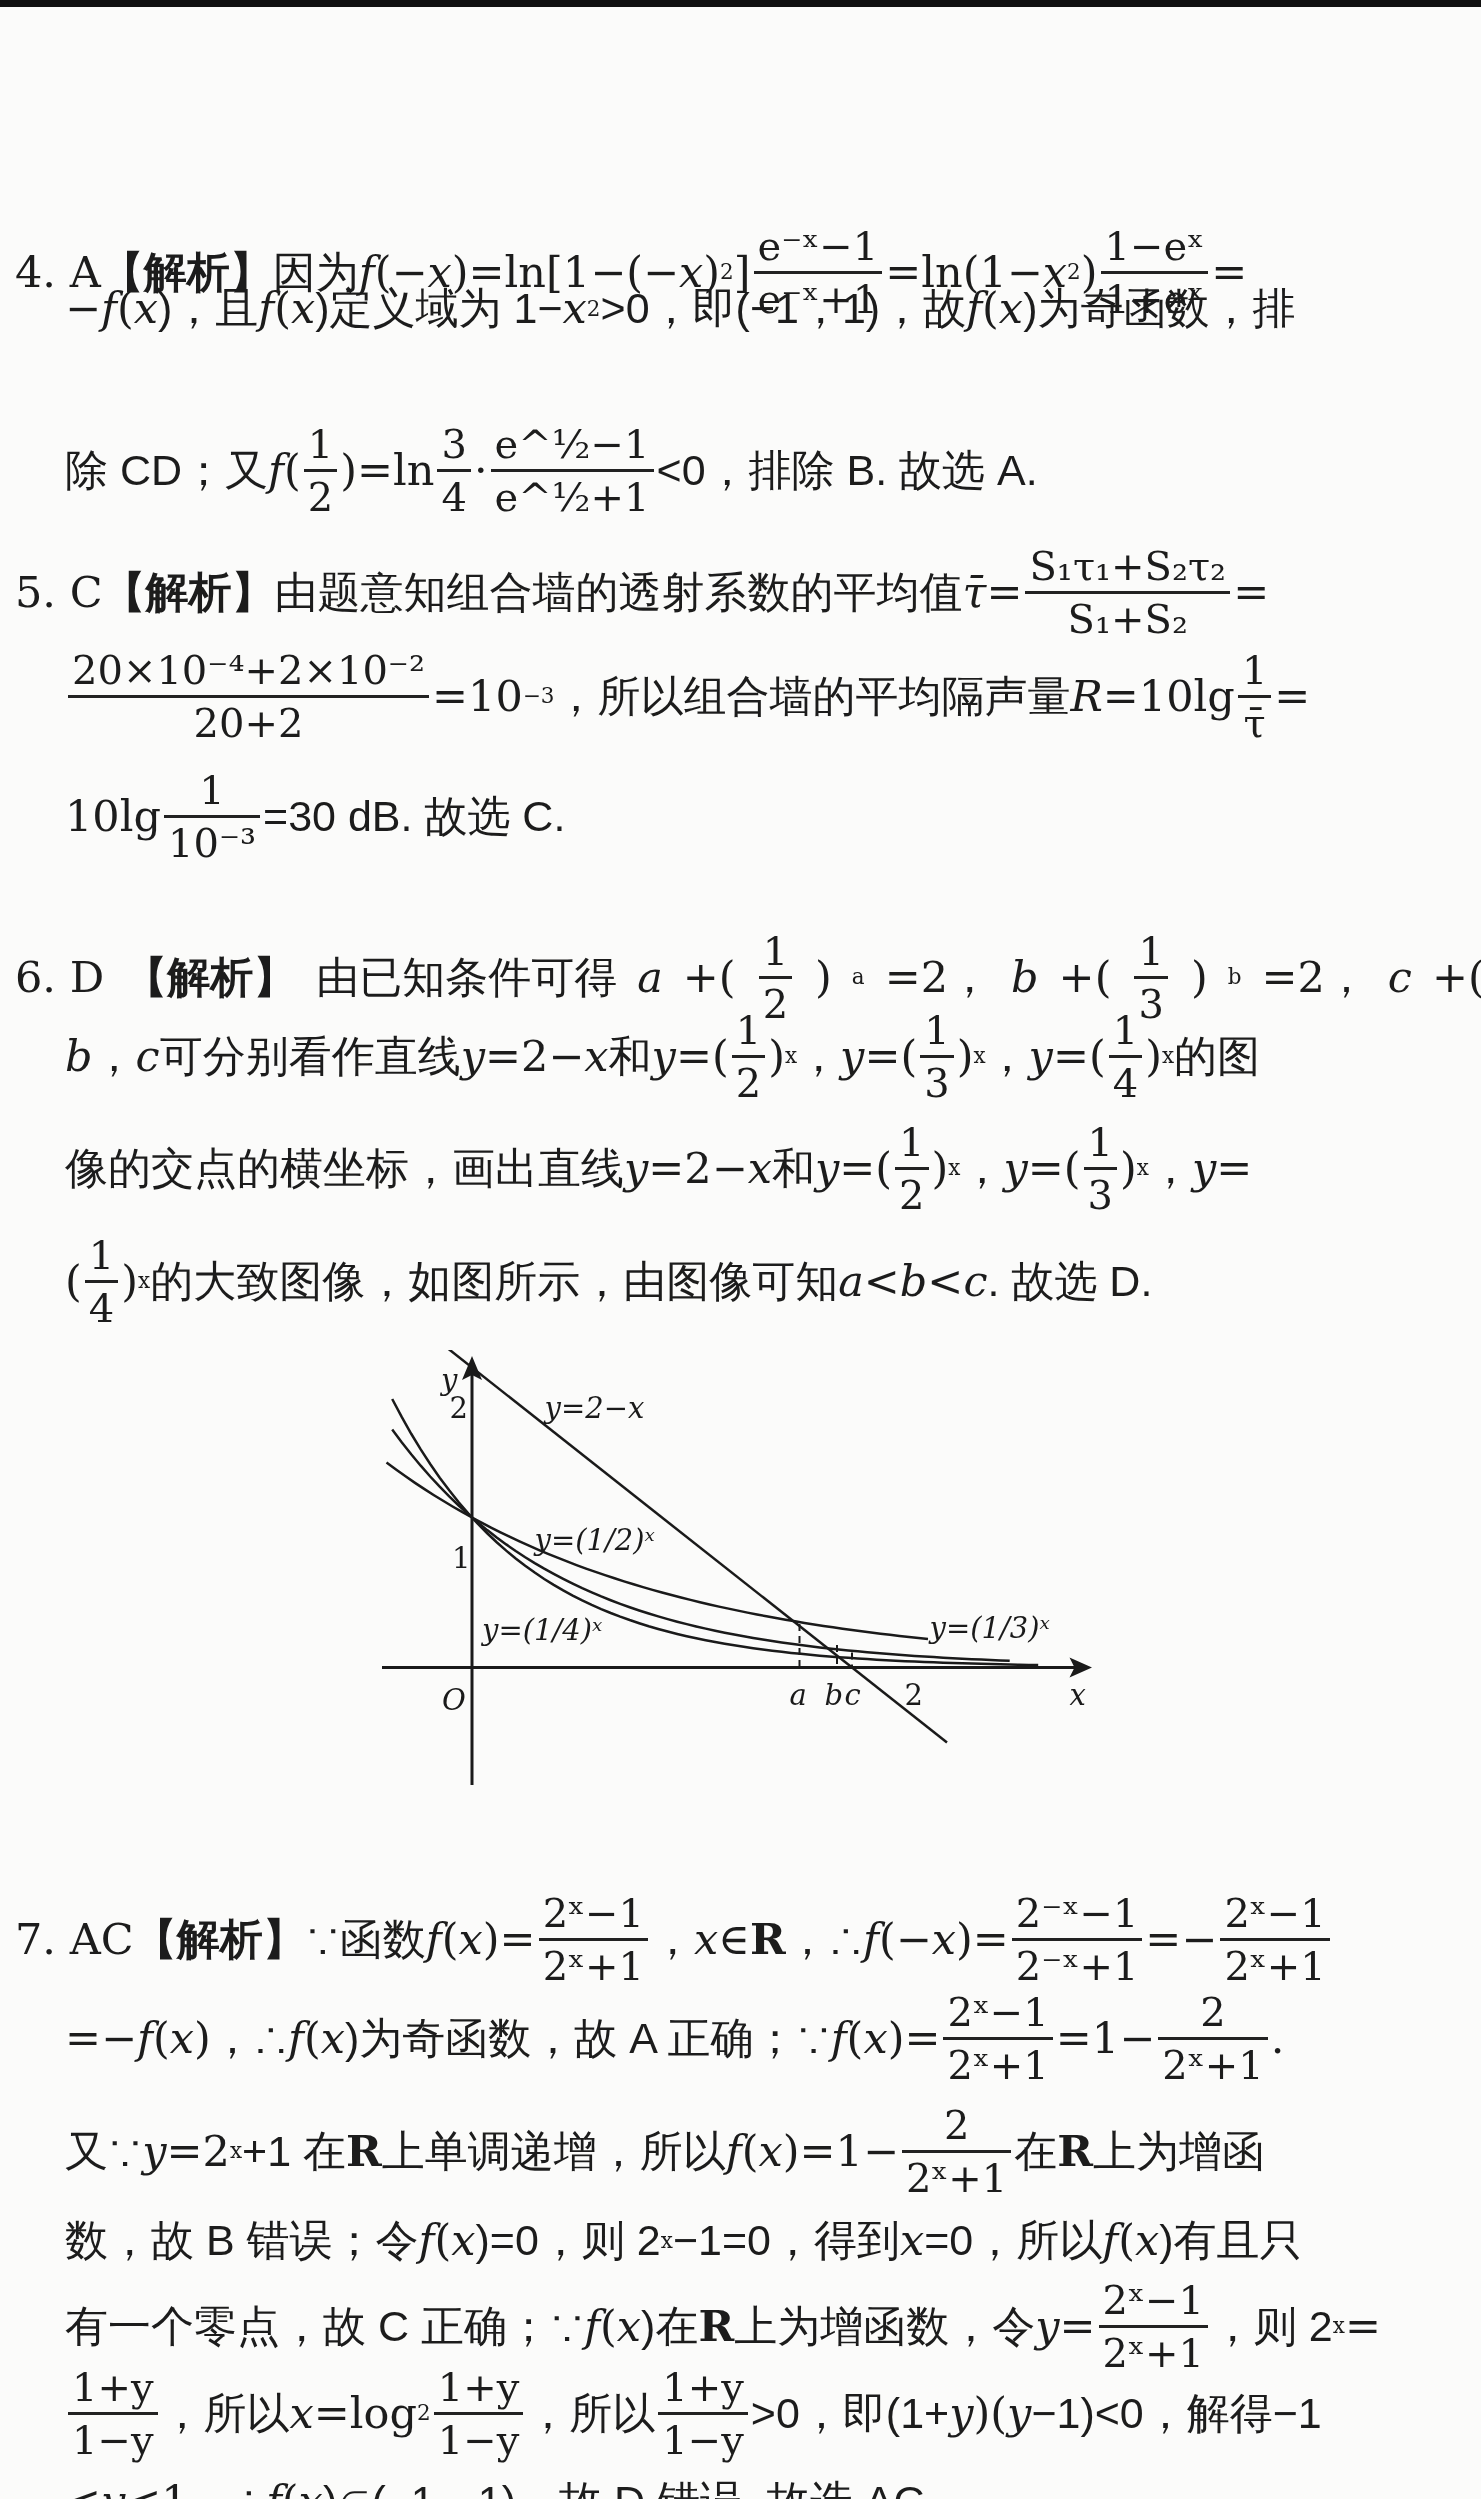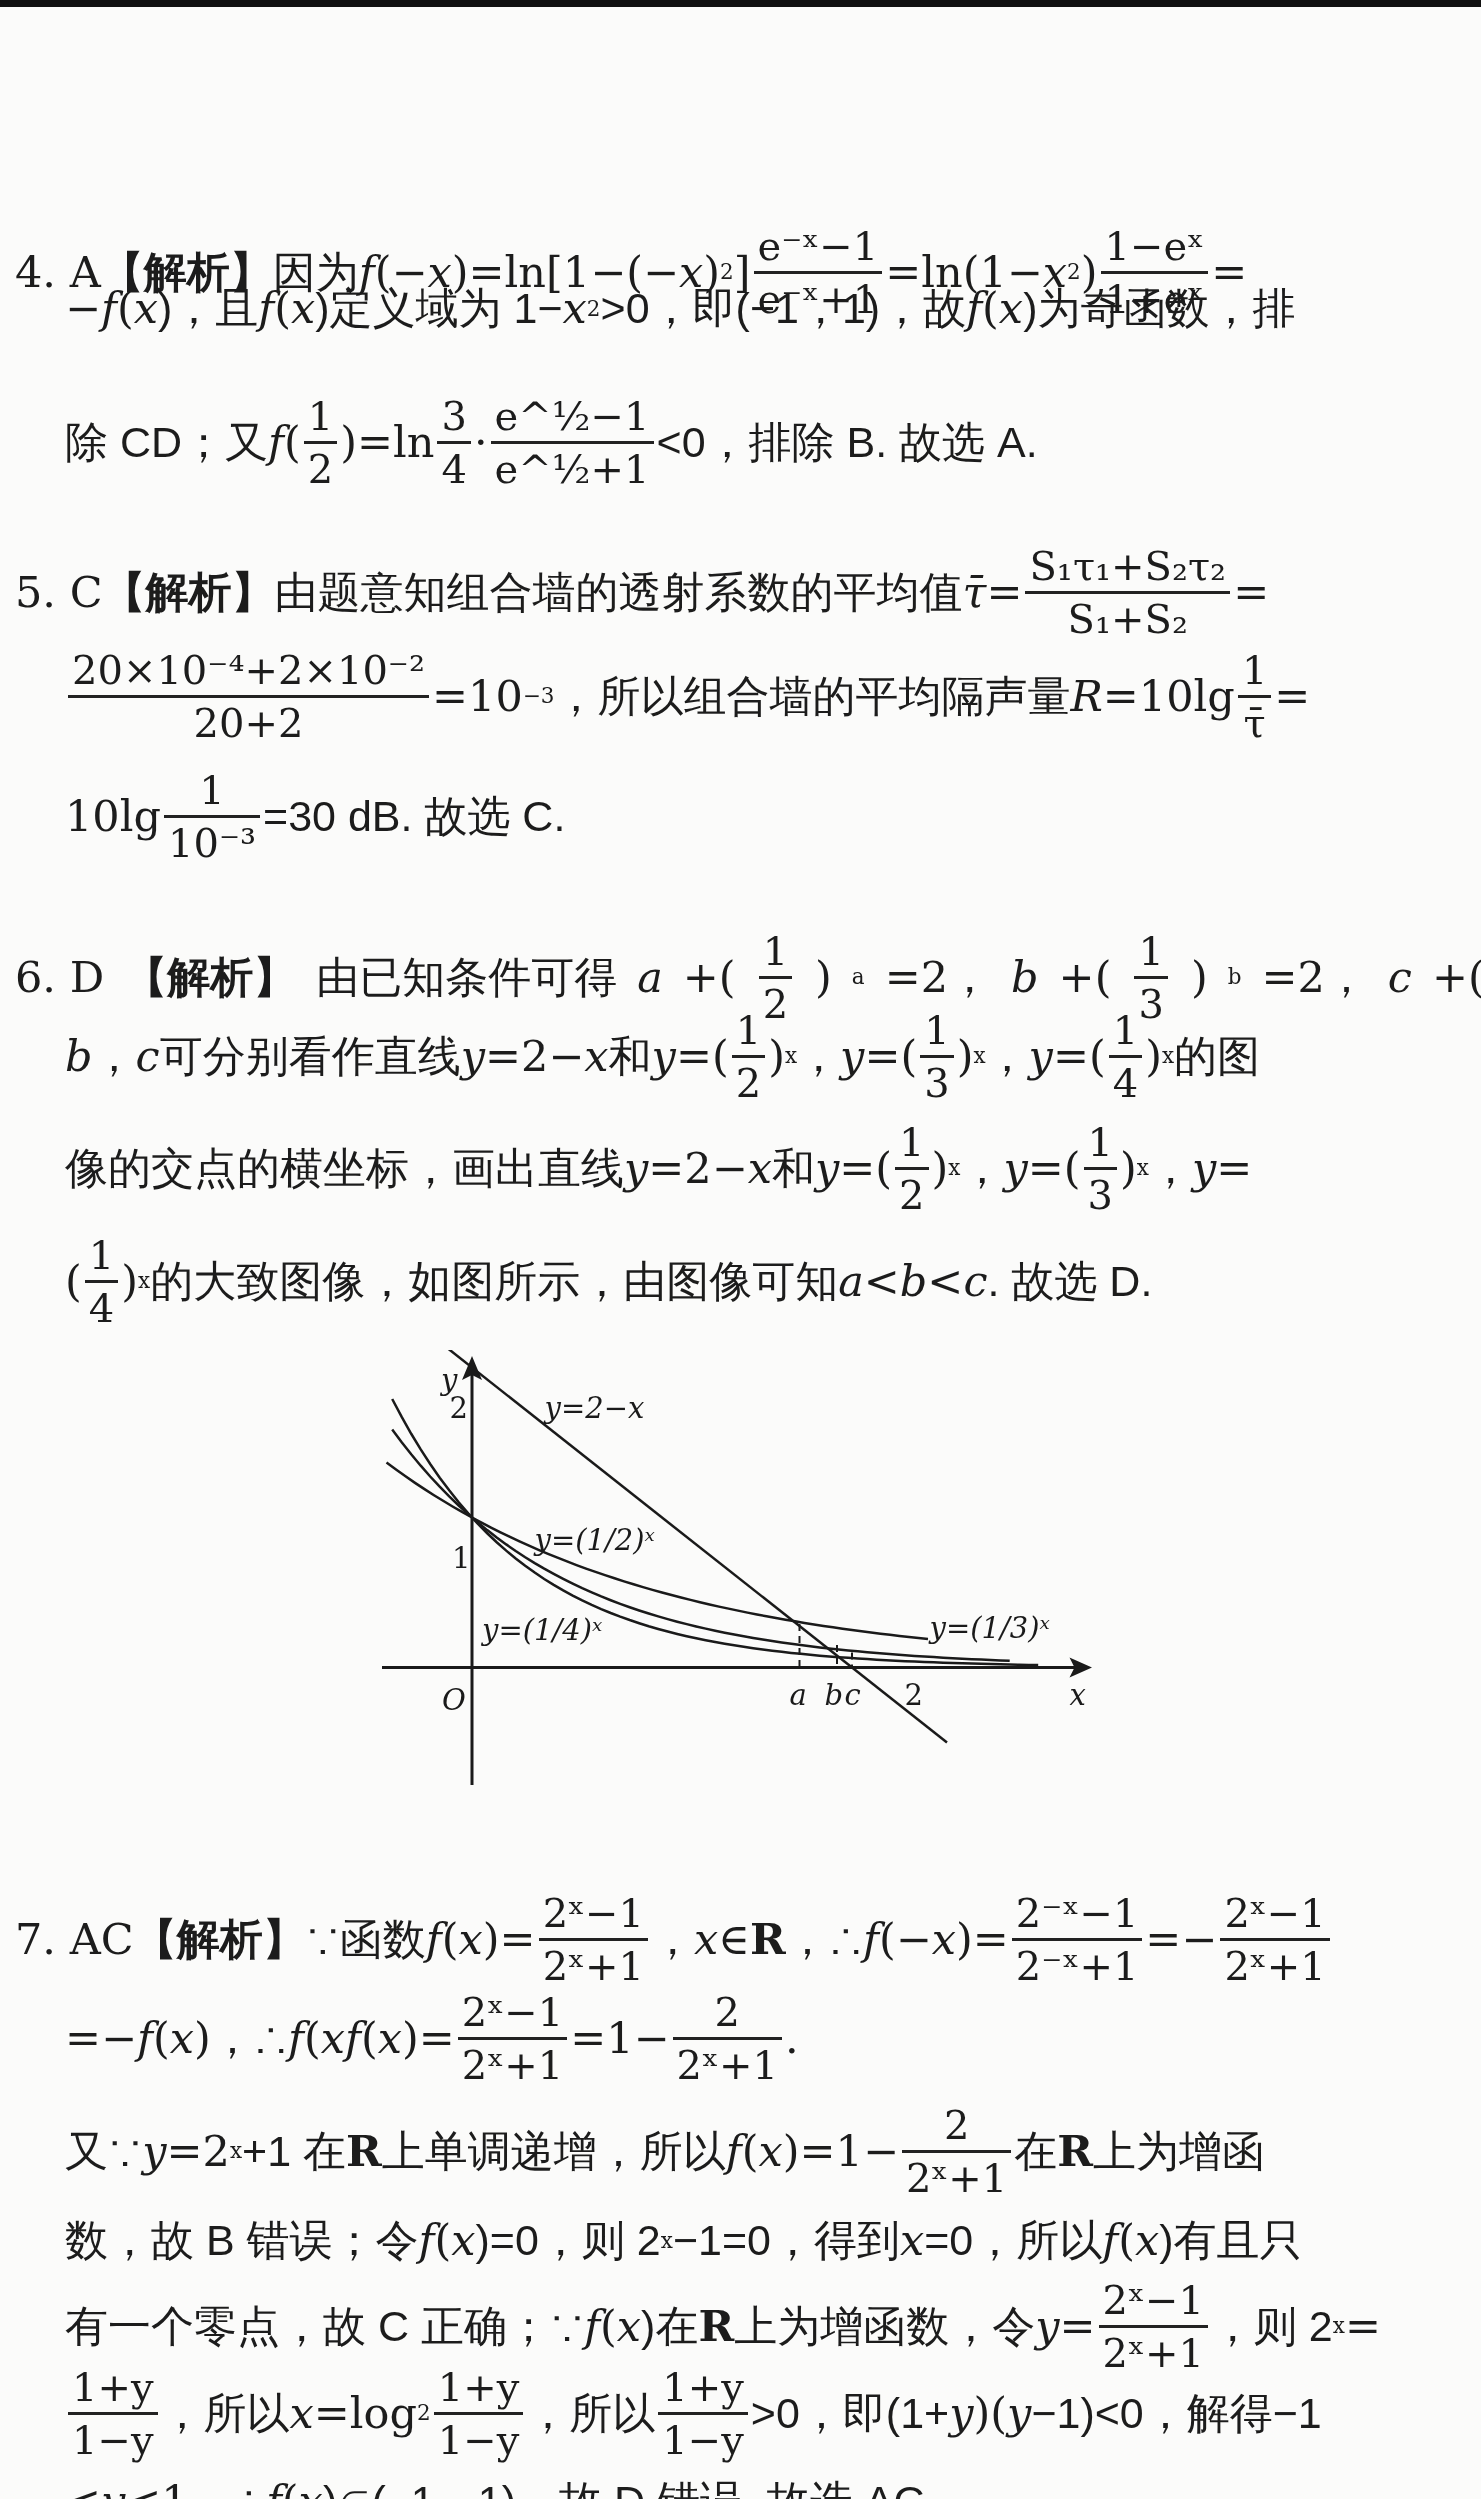--- a/index.html
+++ b/index.html
@@ -73,21 +73,21 @@
       <span class="seg it">x</span>
       <span class="seg cjk">)定义域为 1−</span>
       <span class="seg it">x</span>
       <sup>2</sup>
       <span class="seg cjk">&gt;0，即(−1，1)，故 </span>
       <span class="seg it">f</span>
       <span class="seg ">(</span>
       <span class="seg it">x</span>
       <span class="seg cjk">)为奇函数，排</span>
     </div>
-    <div class="line indent" style="top: 396px;">
+    <div class="line indent" style="top: 424px;">
       <span class="seg cjk">除 CD；又 </span>
       <span class="seg it">f</span>
       <span class="seg ">(</span>
       <span class="frac">
         <span class="num">1</span>
         <span class="bar"></span>
         <span class="den">2</span>
       </span>
       <span class="seg ">)=ln </span>
       <span class="frac">
@@ -302,20 +302,21 @@
     </div>
     <div class="line indent" style="top: 1992px;">
       <span class="seg ">=−</span>
       <span class="seg it">f</span>
       <span class="seg ">(</span>
       <span class="seg it">x</span>
       <span class="seg ">)，∴</span>
       <span class="seg it">f</span>
       <span class="seg ">(</span>
       <span class="seg it">x</span>
+      <span class="seg cjk">)为奇函数，故 A 正确；∵</span>
       <span class="seg it">f</span>
       <span class="seg ">(</span>
       <span class="seg it">x</span>
       <span class="seg ">)=</span>
       <span class="frac">
         <span class="num">2ˣ−1</span>
         <span class="bar"></span>
         <span class="den">2ˣ+1</span>
       </span>
       <span class="seg ">=1−</span>

